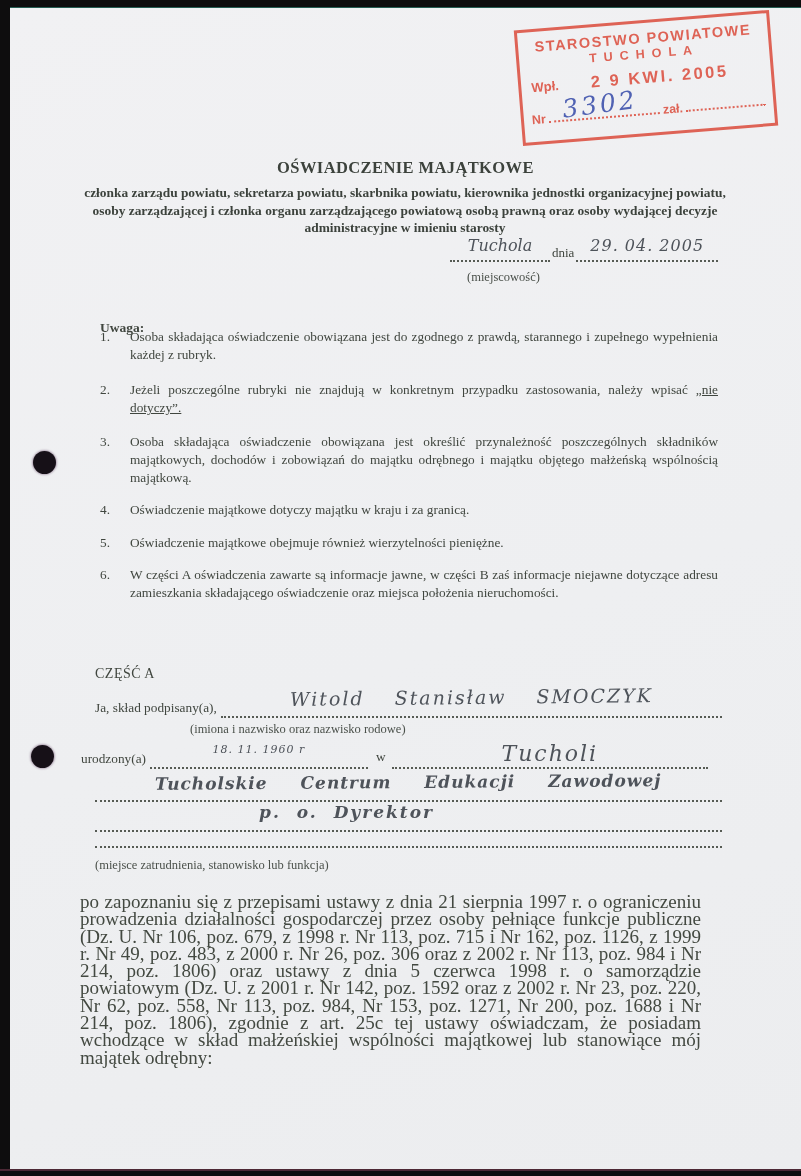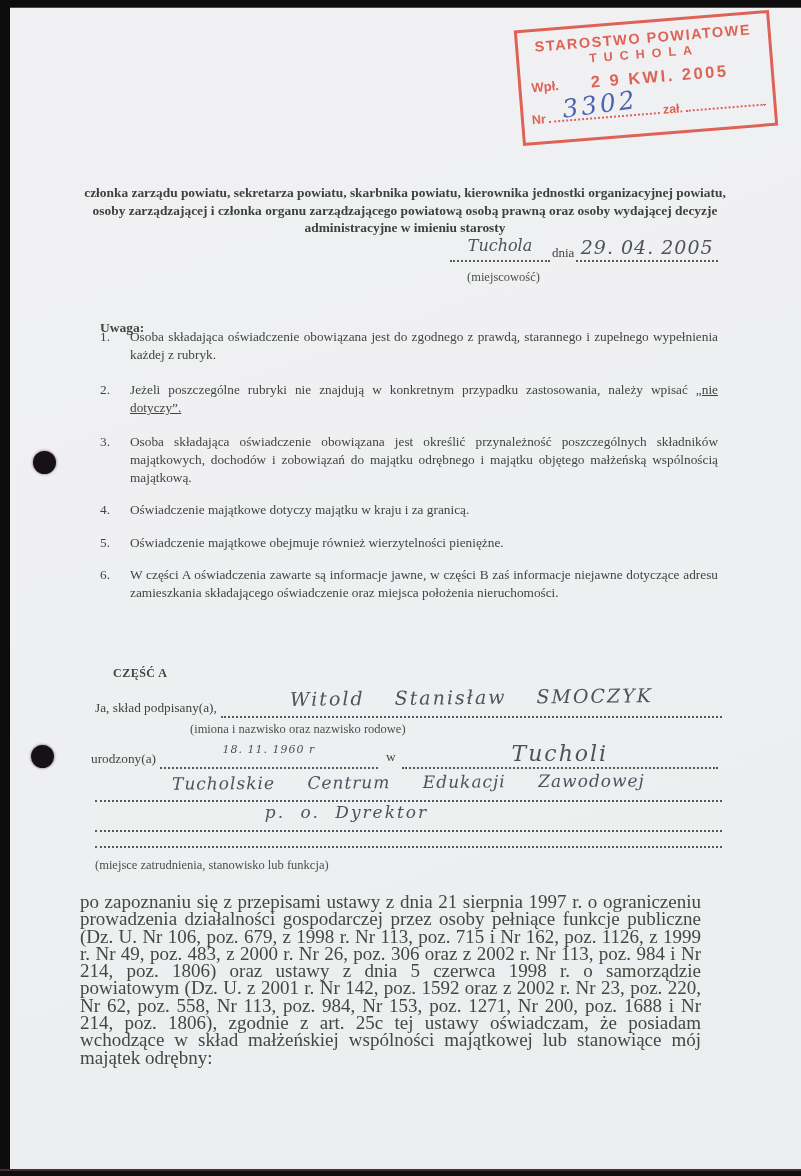--- a/index.html
+++ b/index.html
@@ -78,52 +78,52 @@
   .fill{border-bottom:2px dotted #565b54;position:relative;text-align:center;}
   .dateline .fill{height:24px;}
   .dateline .fill.place{width:100px;}
   .dateline .fill.date{flex:1;}
   .dateline .printed{margin:0 2px;padding-bottom:1px;}
   .hw{
     font-family:"DejaVu Serif", serif;font-style:italic;
     color:#4e535a;white-space:nowrap;
   }
   .dateline .hw{font-size:16px;}
-  .dateline .fill.date .hw{font-size:19px;letter-spacing:1px;font-style:italic;}
+  .dateline .fill.date .hw{font-size:16px;letter-spacing:1px;font-style:italic;}
 
   
   .uwaga{position:absolute;left:90px;top:288px;font-size:13.5px;font-weight:bold;margin-top:24px;}
   .notes{position:absolute;left:90px;top:320px;width:618px;font-size:13.3px;line-height:18px;}
   .note{display:flex;margin-bottom:16px;}
   .note .num{width:30px;flex:0 0 30px;}
   .note .txt{flex:1;text-align:justify;}
   .note-1{margin-bottom:17px;}
   .note-3{margin-bottom:14px;}
   .note-4{margin-bottom:15px;}
   .note-5{margin-bottom:14px;}
   .underline{text-decoration:underline;}
 
   
-  .part-a{position:absolute;left:85px;top:658px;font-size:12px;font-weight:bold;letter-spacing:.5px;margin-left:18px;}
+  .part-a{position:absolute;left:85px;top:658px;font-size:14px;font-weight:normal;letter-spacing:.5px;}
   .row{position:absolute;display:flex;align-items:flex-end;font-size:13.3px;}
   .declarant-row{left:85px;top:678px;width:627px;}
   .declarant-row .printed{padding-bottom:2px;}
   .declarant-row .fill{flex:1;margin-left:4px;height:30px;}
   .hw.name{font-size:19px;letter-spacing:2px;word-spacing:22px;display:inline-block;transform:rotate(-.6deg);}
   .name-caption{position:absolute;left:180px;top:714px;width:430px;}
-  .born-row{left:81px;top:733px;width:627px;}
+  .born-row{left:71px;top:733px;width:627px;}
   .born-row .printed{padding-bottom:2px;}
   .born-row .fill{height:26px;}
   .born-row .fill.birth-date{width:218px;margin-left:4px;}
   .born-row .w-label{margin:0 6px 2px 8px;}
   .born-row .fill.birth-place-fill{flex:1;}
   .born-row .hw{font-size:11px;letter-spacing:1px;}
   .hw.birth-place{font-size:22px;letter-spacing:2px;}
   .emp-row{left:85px;width:627px;}
-  .emp-row .fill{flex:1;height:28px;}
+  .emp-row .fill{flex:1;height:28px;font-weight:bold;}
   .emp1{top:764px;}
   .emp2{top:794px;}
   .emp3{top:824px;}
   .emp3 .fill{height:14px;}
   .hw.emp-line1{font-size:17px;word-spacing:26px;letter-spacing:1px;display:inline-block;transform:rotate(-.4deg);}
   .hw.emp-line2{font-size:17px;word-spacing:8px;letter-spacing:2px;display:inline-block;transform:translateX(-62px);}
   .emp-caption{position:absolute;left:85px;top:850px;width:627px;}
 
   
   .legal{
@@ -152,20 +152,21 @@
         <span class="stamp-number">3302</span>
       </span>
       <span>zał.</span>
       <span class="stamp-dots zal-dots"></span>
     </div>
   </div>
 
   <div class="hole hole-1"></div>
   <div class="hole hole-2"></div>
 
+  <h1 class="title">OŚWIADCZENIE MAJĄTKOWE</h1>
   <div class="subtitle">członka zarządu powiatu, sekretarza powiatu, skarbnika powiatu, kierownika jednostki organizacyjnej powiatu, osoby zarządzającej i członka organu zarządzającego powiatową osobą prawną oraz osoby wydającej decyzje administracyjne w imieniu starosty</div>
 
   <div class="dateline">
     <span class="fill place"><span class="hw">Tuchola</span></span>
     <span class="printed">dnia</span>
     <span class="fill date"><span class="hw">29. 04. 2005</span></span>
   </div>
   <div class="caption place-caption">(miejscowość)</div>
 
   <div class="uwaga">Uwaga:</div>

